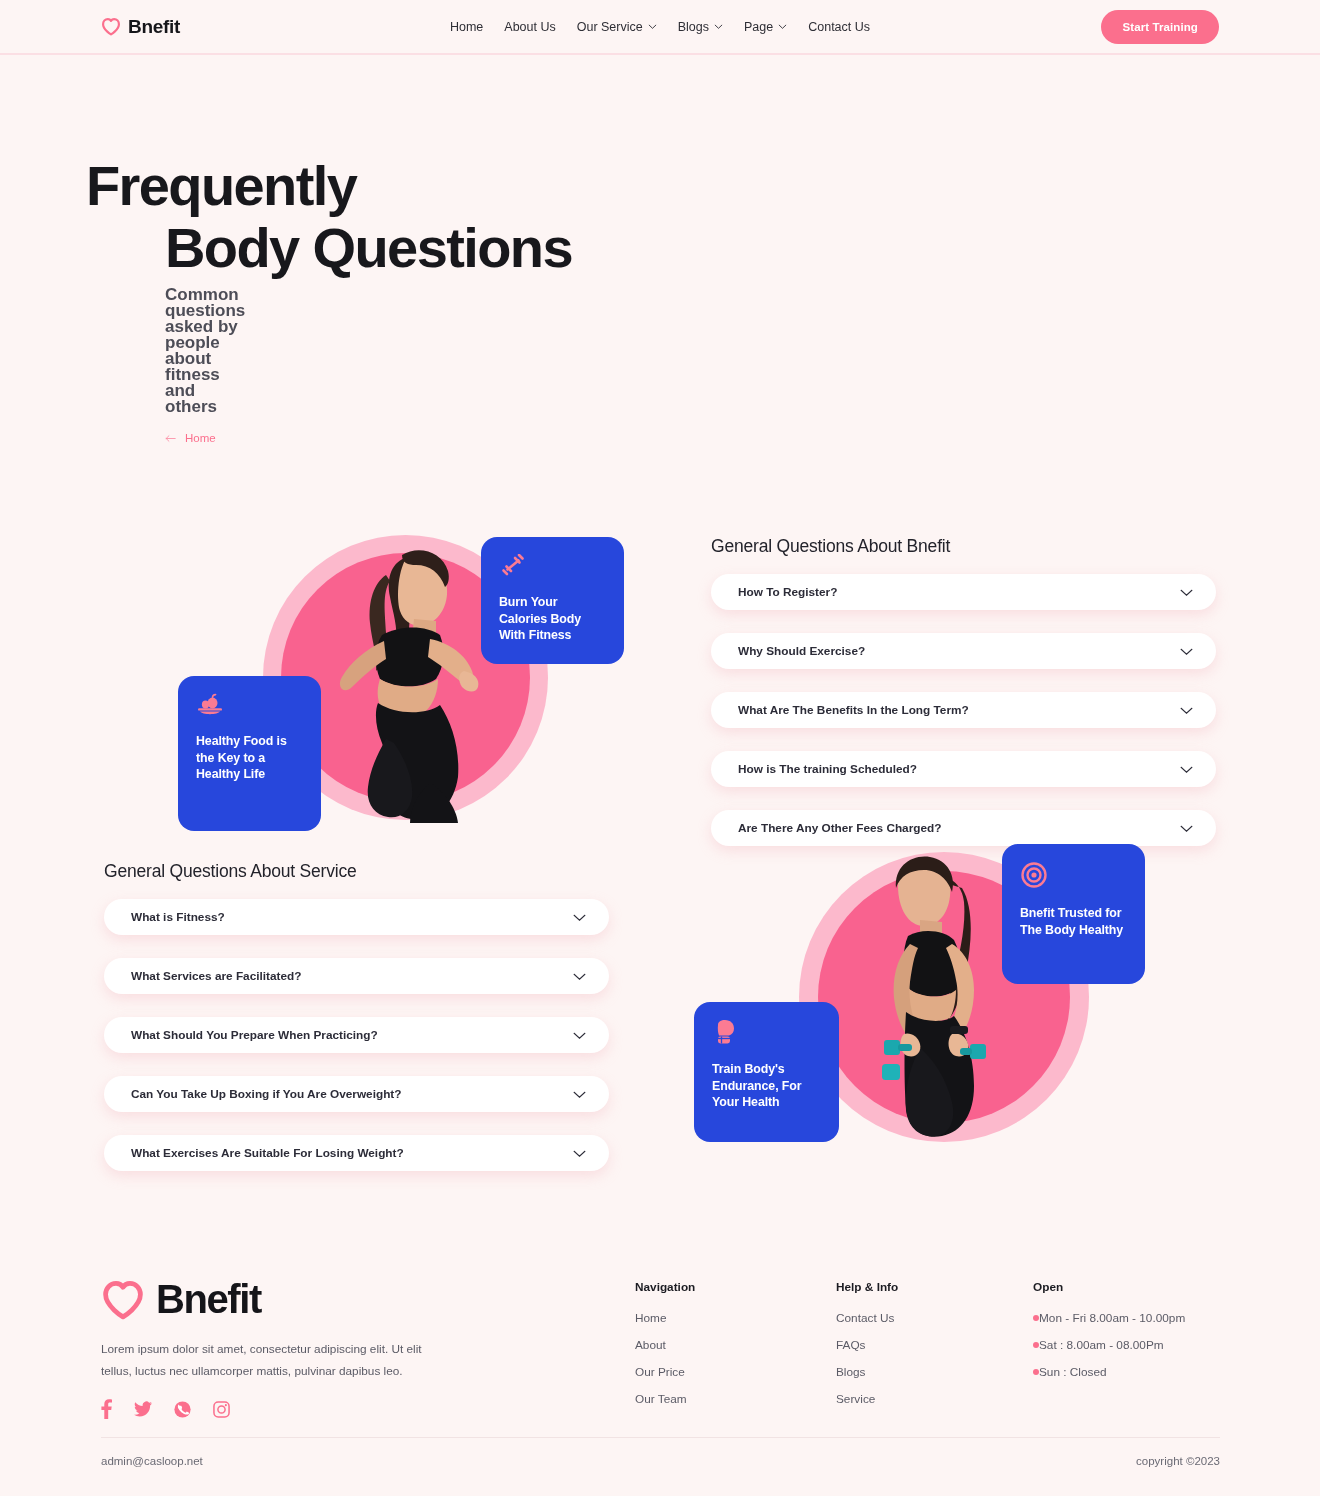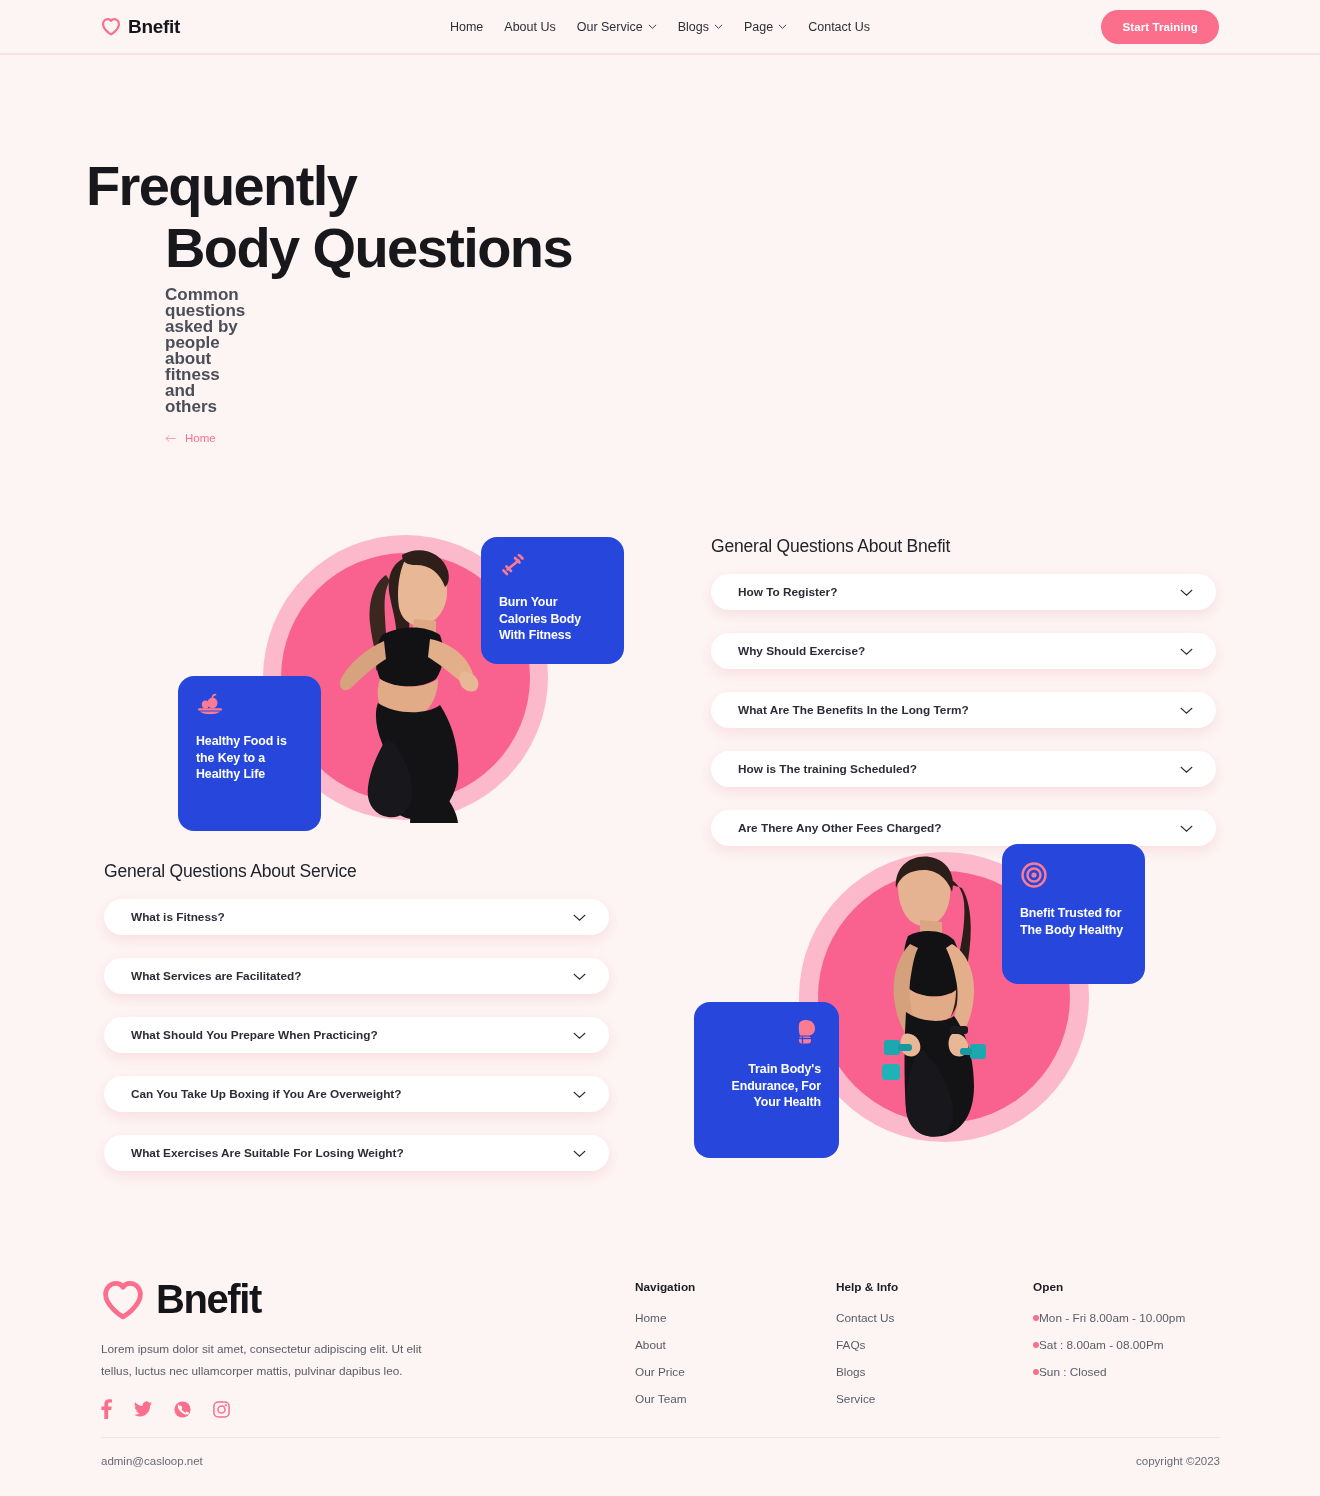--- a/index.html
+++ b/index.html
@@ -78,21 +78,21 @@
   .info-card {
     position: absolute; background: #2747dc; border-radius: 16px;
     padding: 17px 18px 19px 18px; color: #ffffff;
   }
   .info-card .ic-icon { display: block; margin-bottom: 12px; }
   .info-card .ic-text { font-size: 12.4px; line-height: 16.5px; font-weight: 700; letter-spacing: -0.1px; }
 
   .card-burn    { left: 303px; top: 4px;   width: 143px; height: 127px; }
   .card-healthy { left: 0px;   top: 143px; width: 143px; height: 155px; }
   .card-trusted { left: 308px; top: 4px;   width: 143px; height: 140px; }
-  .card-train   { left: 0px;   top: 162px; width: 145px; height: 156px; text-align: right; }
+  .card-train   { left: 0px;   top: 162px; width: 145px; height: 140px; }
 
   
   .footer { position: absolute; left: 0; top: 1262px; width: 1320px; }
   .f-brand { position: absolute; left: 101px; top: 15px; width: 420px; }
   .f-logo { display: flex; align-items: center; gap: 11px; }
   .f-logo-heart { width: 44px; height: 41px; display: block; }
   .f-logo-text { font-size: 40px; font-weight: 700; color: #151519; letter-spacing: -1.4px; }
   .f-desc { margin-top: 16px; font-size: 11.8px; line-height: 22px; color: #5b5b66; max-width: 352px; }
   .f-social { margin-top: 17px; display: flex; align-items: center; gap: 22px; }
   .f-social span { display: block; cursor: pointer; }

